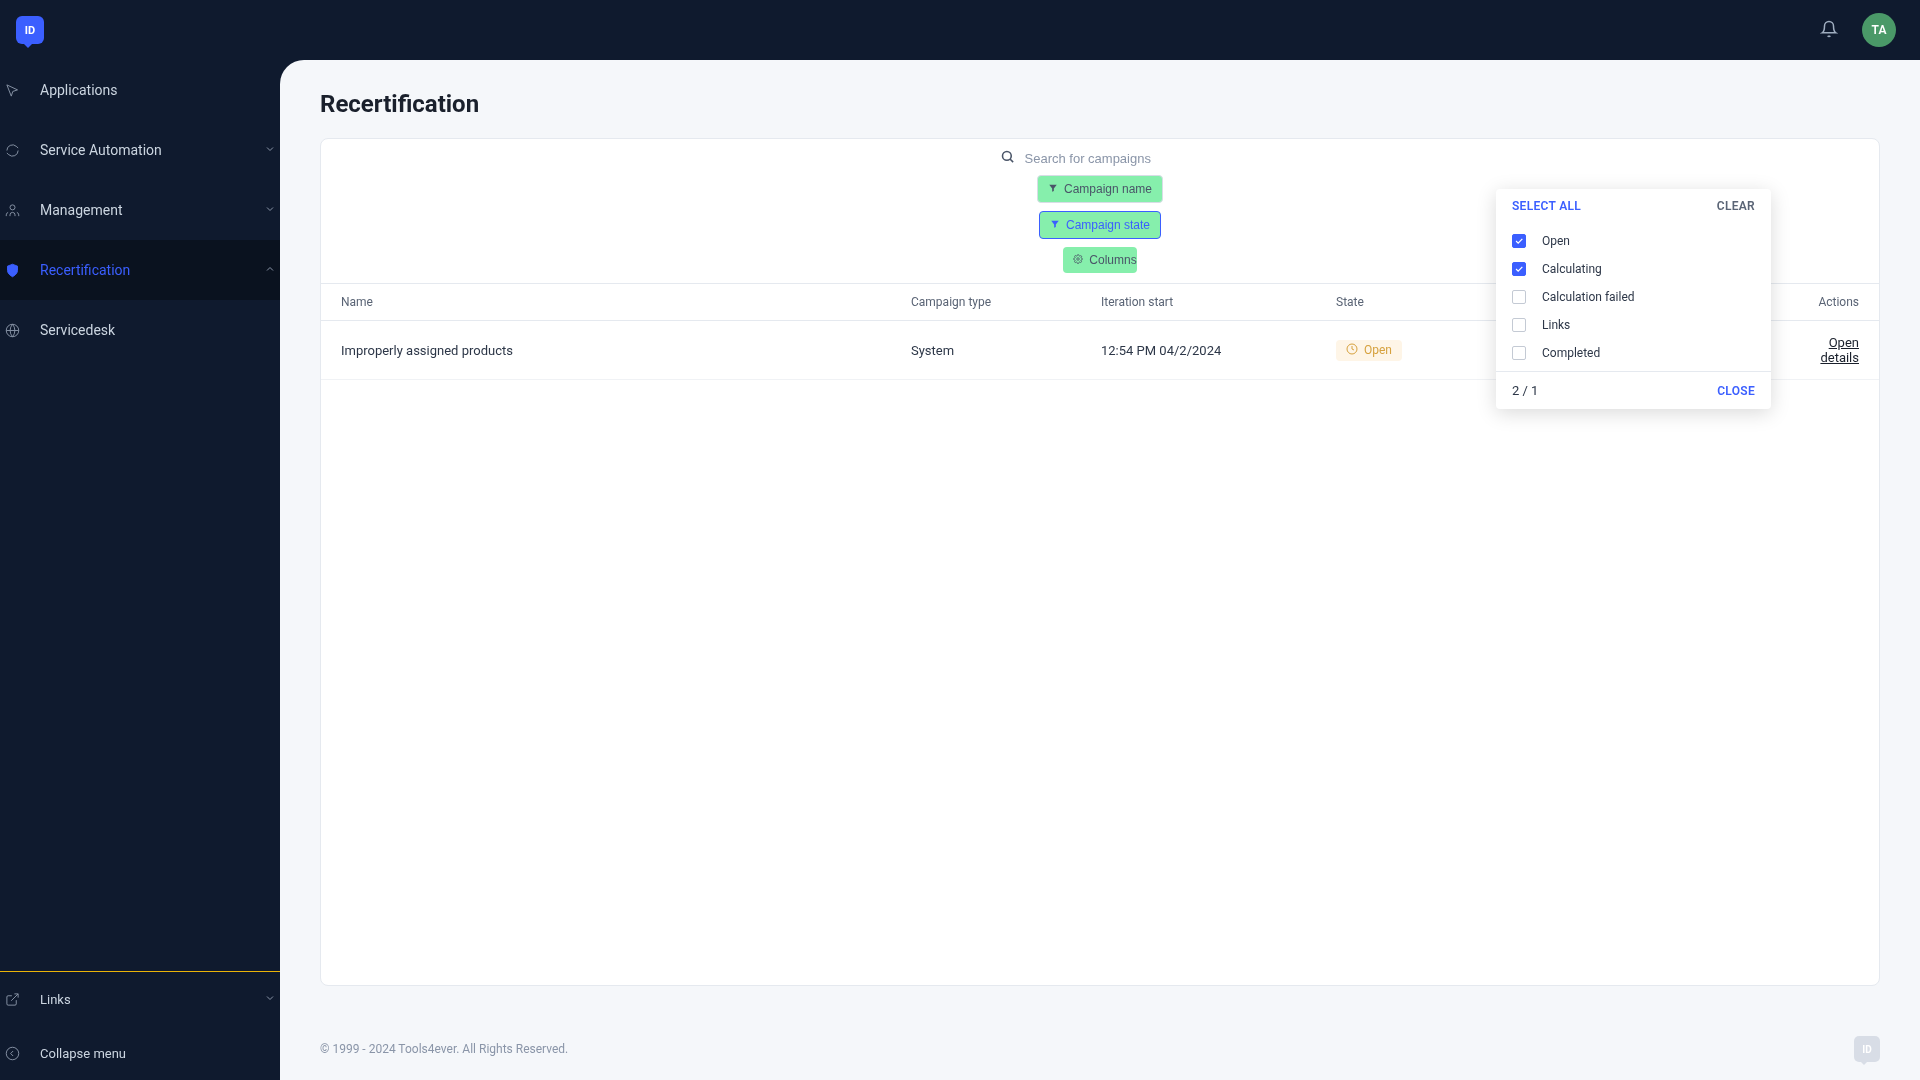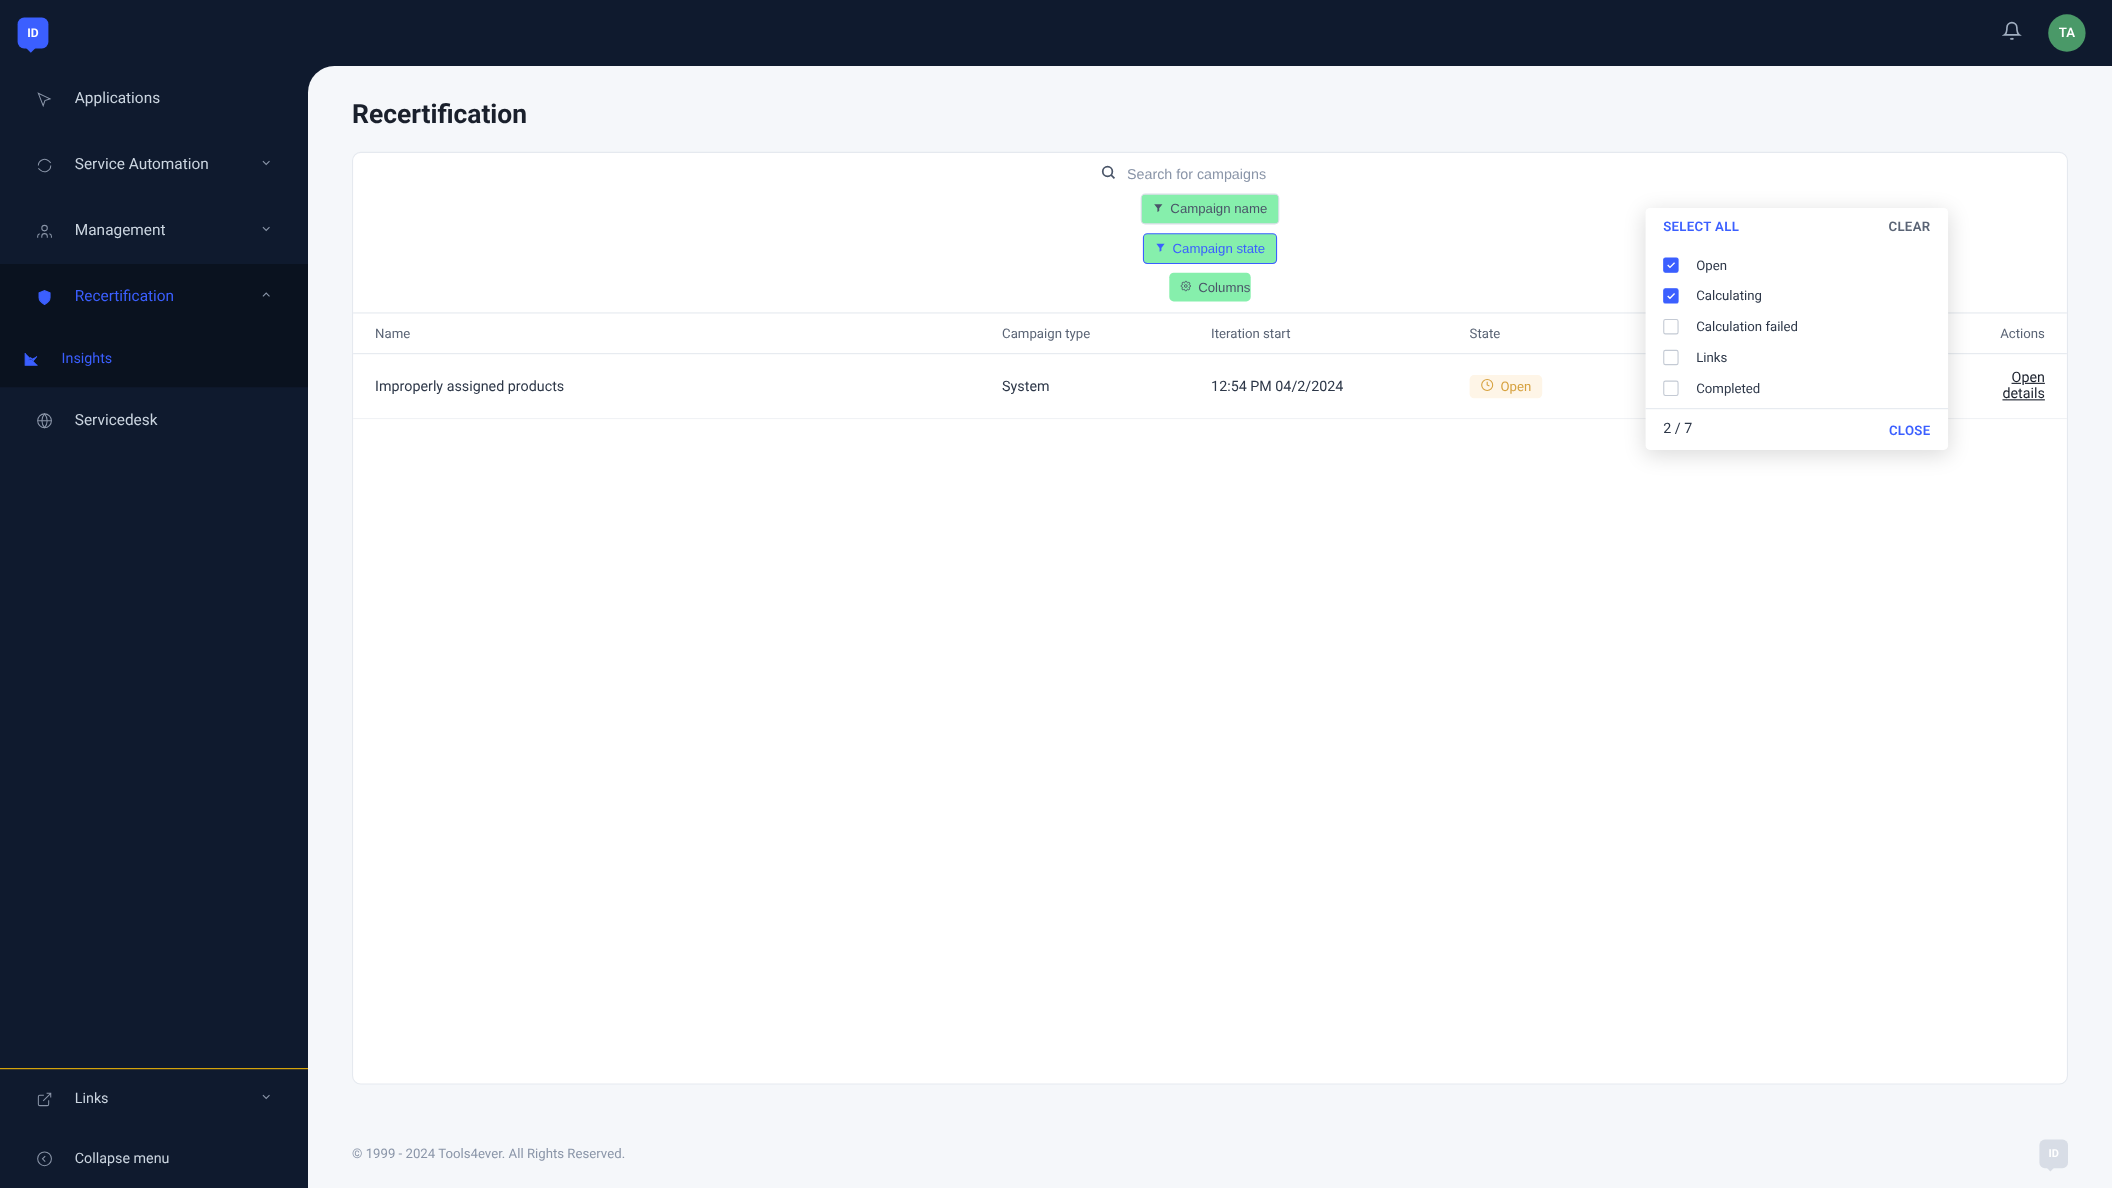--- a/index.html
+++ b/index.html
@@ -74,21 +74,21 @@
   width: 280px;
   background: #0f1a2e;
   display: flex;
   flex-direction: column;
   flex-shrink: 0;
 }
 .nav-section { flex: 1; }
 .nav-item {
   display: flex;
   align-items: center;
-  padding: 0 32px;
+  padding: 0 4px;
   height: 60px;
   color: #cbd5e0;
   font-size: 14px;
   cursor: pointer;
   gap: 20px;
 }
 .nav-item.sub {
   height: 52px;
   padding-left: 20px;
   font-size: 13px;
@@ -378,28 +378,20 @@
             </svg>
         </span>
         <span class="nav-label">Recertification</span>
         <span class="nav-chevron">
           <svg viewBox="0 0 24 24">
               <path d="M6 15l6-6 6 6"></path>
             </svg>
         </span>
       </div>
 
-      <div class="nav-item sub active">
-        <span class="nav-icon">
-          <svg viewBox="0 0 24 24">
-              <path d="M3 3v18h18M7 14l4-4 4 4 5-6"></path>
-            </svg>
-        </span>
-        <span class="nav-label">Insights</span>
-      </div>
 
       <div class="nav-item">
         <span class="nav-icon">
           <svg viewBox="0 0 24 24">
               <circle cx="12" cy="12" r="10"></circle>
               <path d="M2 12h20M12 2a15 15 0 0 1 0 20 15 15 0 0 1 0-20z"></path>
             </svg>
         </span>
         <span class="nav-label">Servicedesk</span>
       </div>
@@ -532,21 +524,21 @@
             <div class="dd-option">
               <span class="checkbox"></span>
               <span>Links</span>
             </div>
             <div class="dd-option">
               <span class="checkbox"></span>
               <span>Completed</span>
             </div>
           </div>
           <div class="dd-footer">
-            <span class="dd-count">2 / 7</span>
+            <span class="dd-count">2 / 1</span>
             <span class="dd-close">CLOSE</span>
           </div>
         </div>
 
       </div>
     </div>
 
     <div class="footer">
       <span>© 1999 - 2024 Tools4ever. All Rights Reserved.</span>
       <div class="footer-logo">ID</div>

